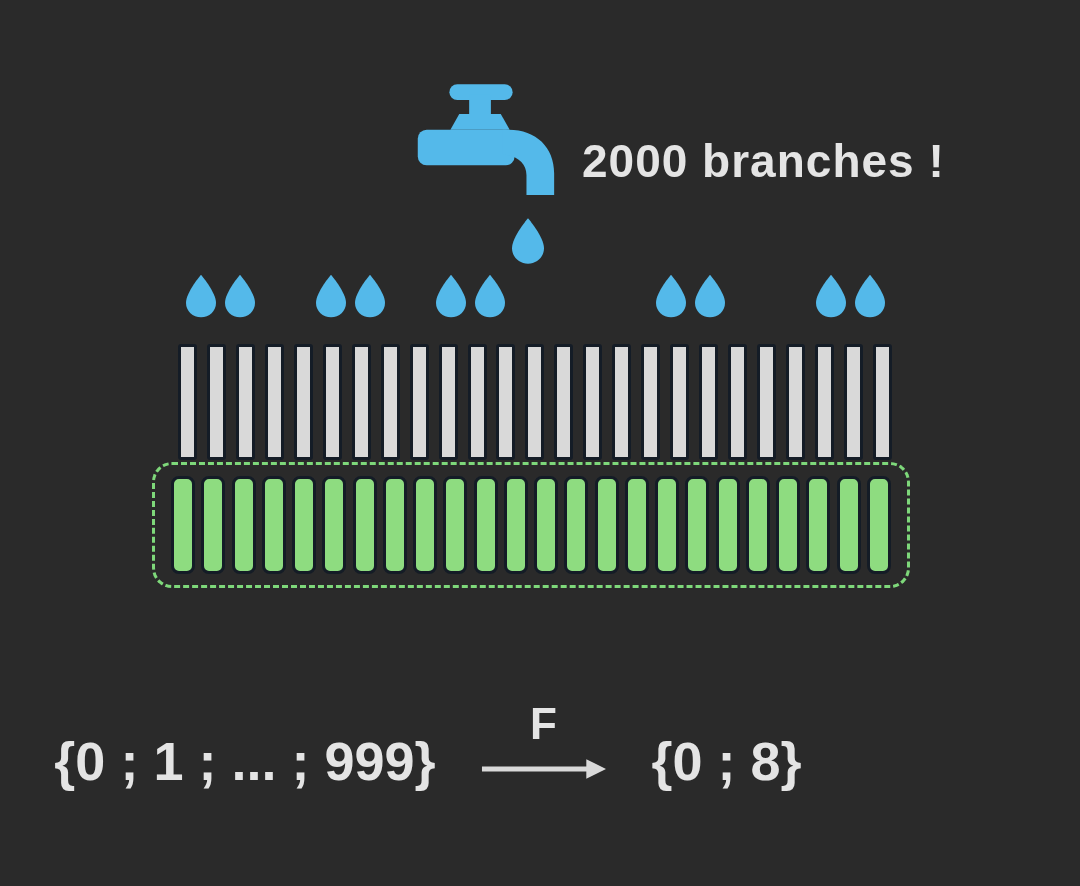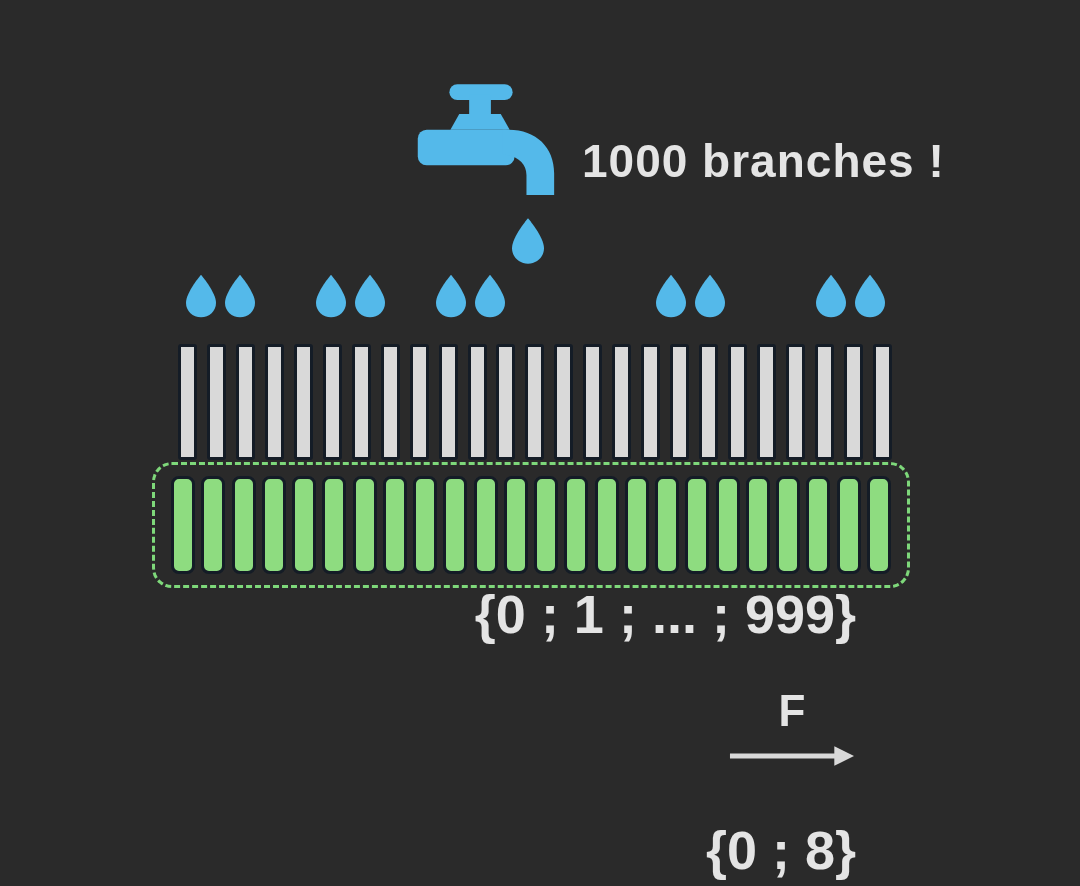--- a/index.html
+++ b/index.html
@@ -49,23 +49,22 @@
   .cell{
     width:24px;height:98px;box-sizing:border-box;
     background:var(--green,#8edc80);
     border:3px solid var(--outline,#141c26);
     border-radius:8px;
   }
   
   .equation{
     position:absolute;left:0;top:676px;width:856px;height:130px;
     display:flex;justify-content:center;align-items:flex-end;
-    gap:30px;
+    gap:44px;
     color:var(--text,#e4e4e4);
-    flex-direction:column;
   }
   .set-text{
     font-size:54px;font-weight:bold;line-height:1;
     padding-bottom:18px;white-space:nowrap;
   }
   .map-block{
     display:flex;flex-direction:column;align-items:center;
     padding-bottom:24px;
   }
   .fn-label{font-size:44px;font-weight:bold;line-height:1;margin-bottom:10px;}
@@ -85,21 +84,21 @@
   </svg>
 
   <svg class="faucet" viewBox="0 0 170 135">
     <rect x="52" y="0" width="64" height="16" rx="8"></rect>
     <rect x="72" y="10" width="22" height="22"></rect>
     <path d="M62 30 h42 l9 16 h-60 z"></path>
     <rect x="20" y="46" width="98" height="36" rx="9"></rect>
     <path d="M106 46 h6 c28 0 46 18 46 44 v22 h-28 v-20 c0-13 -10 -20 -24 -21 z"></path>
   </svg>
 
-  <div class="branches-label">1000 branches !</div>
+  <div class="branches-label">2000 branches !</div>
 
   <svg class="single-drop">
     <use href="#drop" width="32" height="50"></use>
   </svg>
 
   <div class="drops-row">
       <div class="drop-pair" style="left: 186px;">
         <svg>
           <use href="#drop"></use>
         </svg>

